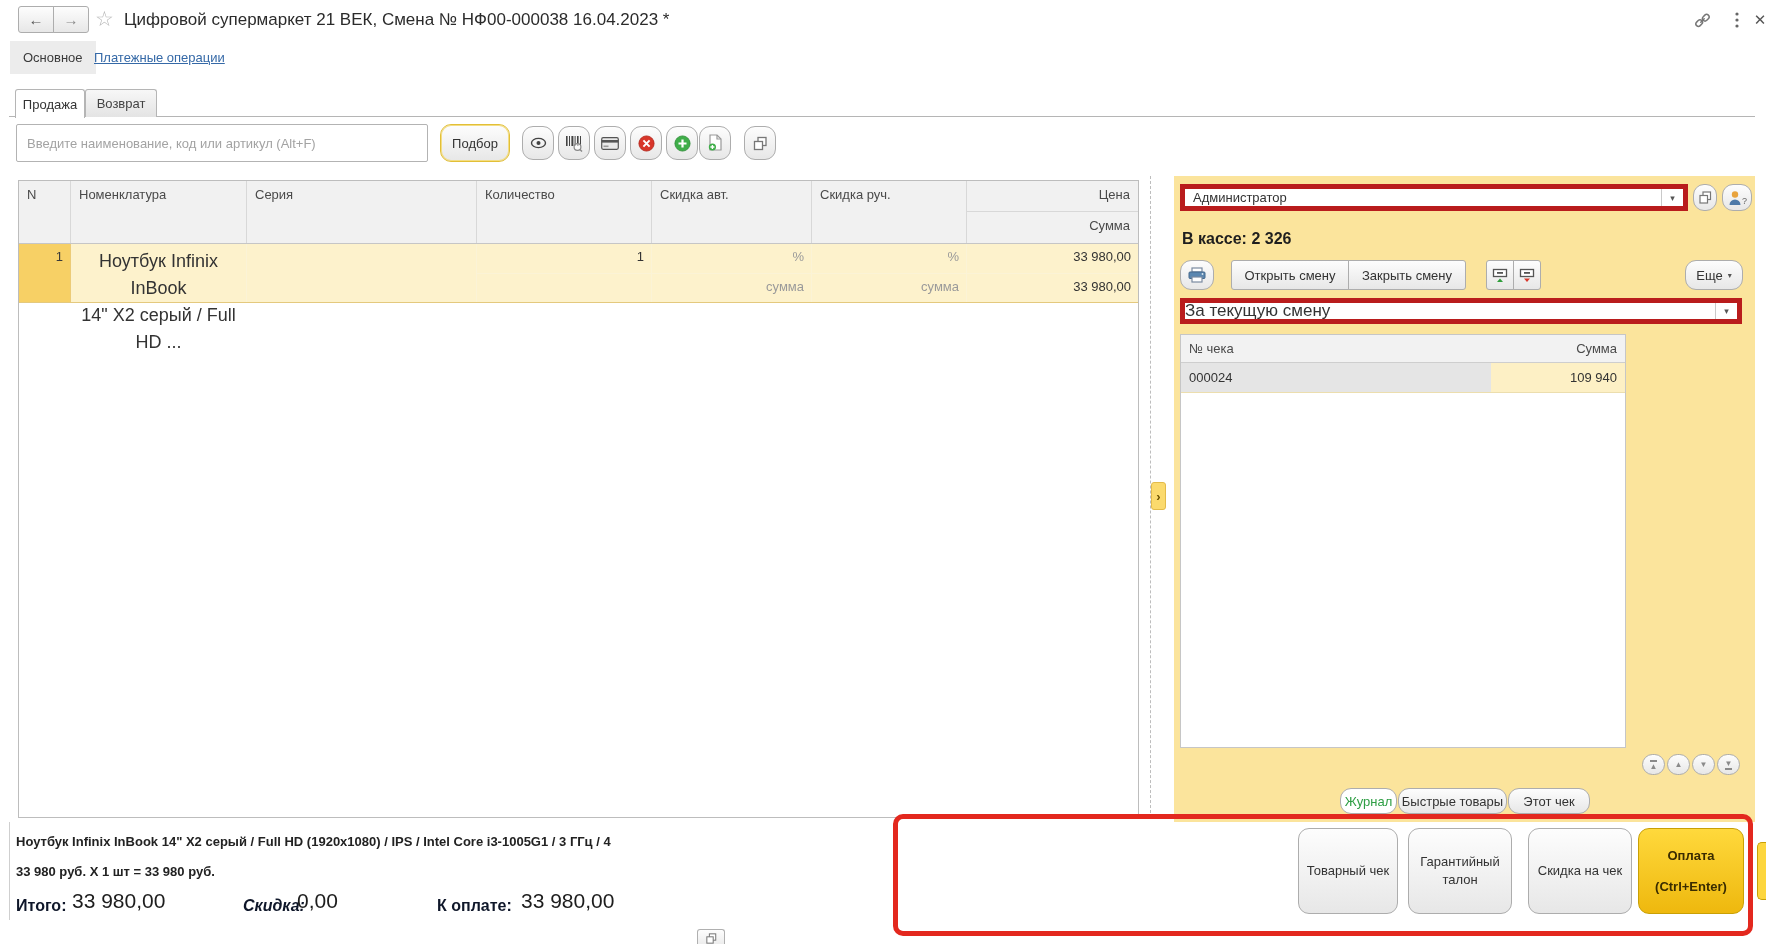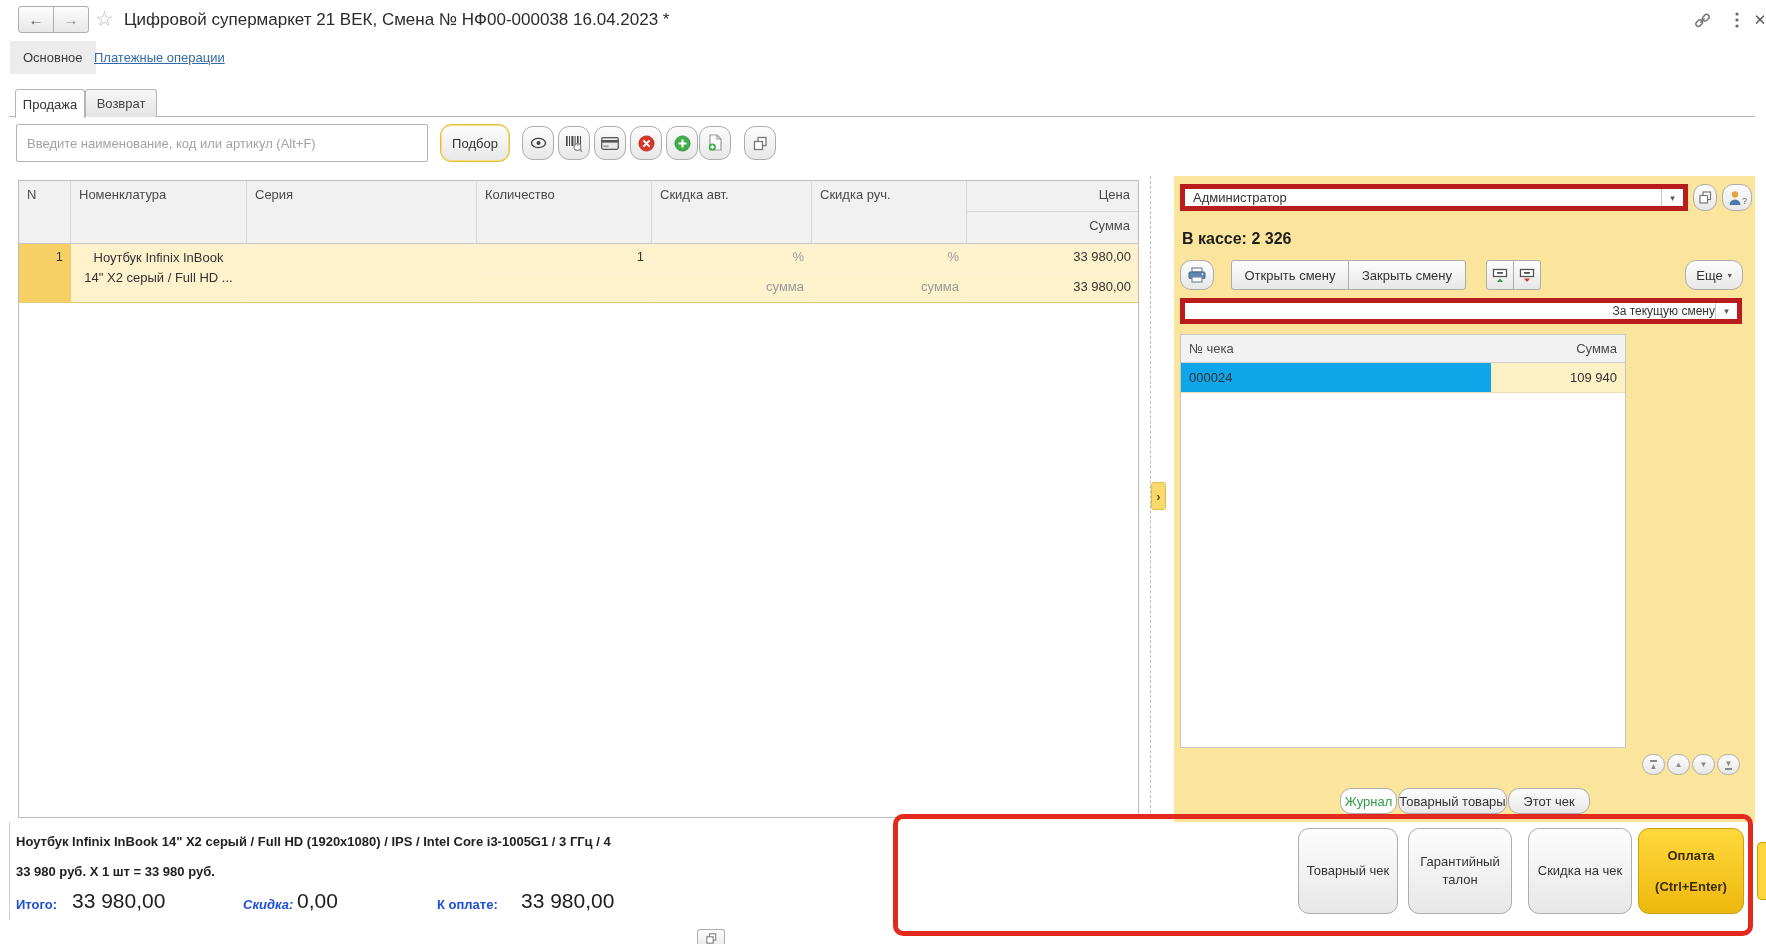--- a/index.html
+++ b/index.html
@@ -49,63 +49,63 @@
   .th { padding:6px 8px; border-right:1px solid #d8d8d8; }
   .th.span2 { grid-row:1/3; }
   .th.pr { grid-column:7; text-align:right; border-right:none; }
   .th.pr.top { grid-row:1; border-bottom:1px solid #d8d8d8; }
   .th.pr.bot { grid-row:2; }
   .irow { display:grid; grid-template-columns:52px 176px 230px 175px 160px 155px 1fr; grid-auto-rows:29px;
           background:#fdf2cc; border-bottom:1px solid #e4c97e; font-size:13px; }
   .td { padding:5px 7px; border-right:1px solid #fbf3d6; }
   .td.rspan { grid-row:1/3; }
   .td.num { background:#f7d065; text-align:right; color:#3a3a3a; border-right:1px solid #eccb77; }
-  .td.name { text-align:center; font-size:13px; line-height:1.5; padding-top:4px; }
+  .td.name { text-align:center; font-size:18px; line-height:1.5; padding-top:4px; }
   .td.r { text-align:right; }
   .td.ghost { color:#9a9a9a; text-align:right; }
   .td.sub2 { grid-row:2; border-top:1px solid #fbf3d6; }
 
   
   .vsplit { position:absolute; left:1150px; top:176px; height:642px; border-left:1px dashed #bdbdbd; }
   .collapse { position:absolute; left:1151px; top:482px; width:15px; height:28px; background:#fbda6d; border:1px solid #e3bb4a;
               border-radius:3px; display:flex; align-items:center; justify-content:center; color:#6b5200; font-size:13px; font-weight:bold; cursor:pointer; }
 
   
   .cpanel { position:absolute; left:1174px; top:176px; width:581px; height:646px; background:#fbe49c; }
   .userbox { position:absolute; left:6px; top:8px; width:508px; height:27px; }
   .userbox input { flex:1; border:none; outline:none; font-family:"Liberation Sans",sans-serif; font-size:13px; padding:0 8px; color:#333; background:transparent; }
   .sq-btn { position:absolute; top:8px; height:27px; }
   .cashline { position:absolute; left:8px; top:54px; font-size:16px; font-weight:bold; color:#1e1e1e; }
   .shiftrow { position:absolute; left:0; top:84px; width:100%; height:30px; }
   .shiftrow .btn { position:absolute; top:0; height:30px; }
   .periodbox { position:absolute; left:6px; top:122px; width:562px; height:26px; }
-  .periodbox .val { flex:1; text-align:right; font-size:12px; color:#333; }
+  .periodbox .val { flex:1; text-align:left; font-size:17px; color:#333; }
 
   .jtable { position:absolute; left:6px; top:158px; width:446px; height:414px; background:#fff; border:1px solid #c6c6c6; }
   .jthead { display:grid; grid-template-columns:310px 1fr; height:28px; background:#f2f2f2; border-bottom:1px solid #cecece; font-size:13px; color:#4a4a4a; }
   .jthead div { padding:6px 8px; }
   .jthead .r { text-align:right; }
   .jrow { display:grid; grid-template-columns:310px 1fr; height:30px; font-size:13px; border-bottom:1px solid #ecdeae; }
-  .jrow .c1 { background:#0ea5e9; padding:7px 8px; }
+  .jrow .c1 { background:#e5e5e5; padding:7px 8px; }
   .jrow .c2 { background:#fdf0c5; padding:7px 8px; text-align:right; }
 
   .jnav { position:absolute; top:578px; left:468px; display:flex; gap:2px; }
   .jnav .btn { width:23px; height:21px; color:#8a8a8a; font-size:8px; }
   .bar-t { border-top:2px solid #8a8a8a; padding-top:1px; line-height:7px; }
   .bar-b { border-bottom:2px solid #8a8a8a; padding-bottom:1px; line-height:7px; }
 
   .ctabs { position:absolute; top:612px; height:26px; }
   .ctab { position:absolute; top:0; height:26px; }
   .ctab.active { background:#fff; color:#2e9e44; }
 
   
   .footline { position:absolute; left:9px; top:822px; height:98px; border-left:1px solid #cfcfcf; }
   .prodinfo { position:absolute; left:16px; top:834px; font-size:13px; font-weight:bold; color:#222; }
   .calcline { position:absolute; left:16px; top:864px; font-size:13px; font-weight:bold; color:#222; }
-  .tot-label { position:absolute; top:897px; font-size:13px; font-weight:bold; color:#1d4ed8; }
+  .tot-label { position:absolute; top:897px; font-size:16px; font-weight:bold; color:#0f172a; }
   .tot-value { position:absolute; top:889px; font-size:21px; color:#1d1d1d; }
 
   .redrect { position:absolute; left:893px; top:814px; width:860px; height:122px; border:5px solid #e3281e; border-radius:10px; z-index:5; pointer-events:none; }
 
   .cmdbtn { position:absolute; top:828px; height:86px; font-size:13px; line-height:1.35; text-align:center; padding:4px; z-index:6; }
   .paybtn { background:linear-gradient(#ffd93c,#eeb80e); border:1px solid #c9a005; font-weight:bold; color:#3a2c00;gap:13px; }
   .paysliver { position:absolute; left:1757px; top:842px; width:9px; height:58px; background:#fdd63d; border:1px solid #c9a005; border-right:none; border-radius:5px 0 0 5px; z-index:6; }
   .partialbtn { position:absolute; left:697px; top:929px; width:28px; height:15px; border:1px solid #b0b0b0; border-bottom:none; border-radius:3px 3px 0 0; background:linear-gradient(#fdfdfd,#ededed); display:flex; justify-content:center; padding-top:3px; z-index:6; }
 
   svg { display:block; }
@@ -345,21 +345,21 @@
       <div class="btn">
           <span>▼</span>
         </div>
       <div class="btn">
           <span class="bar-b">▼</span>
         </div>
     </div>
 
     <div class="ctabs">
       <div class="btn ctab active" style="left:166px; width:57px;">Журнал</div>
-      <div class="btn ctab" style="left:224px; width:109px;">Товарный товары</div>
+      <div class="btn ctab" style="left:224px; width:109px;">Быстрые товары</div>
       <div class="btn ctab" style="left:334px; width:82px;">Этот чек</div>
     </div>
   </div>
 
   <div class="footline"></div>
   <div class="prodinfo">Ноутбук Infinix InBook 14" X2 серый / Full HD (1920x1080) / IPS / Intel Core i3-1005G1 / 3 ГГц / 4</div>
   <div class="calcline">33 980 руб. X 1 шт = 33 980 руб.</div>
 
   <div class="tot-label" style="left:16px;">Итого:</div>
   <div class="tot-value" style="left:72px;">33 980,00</div>

